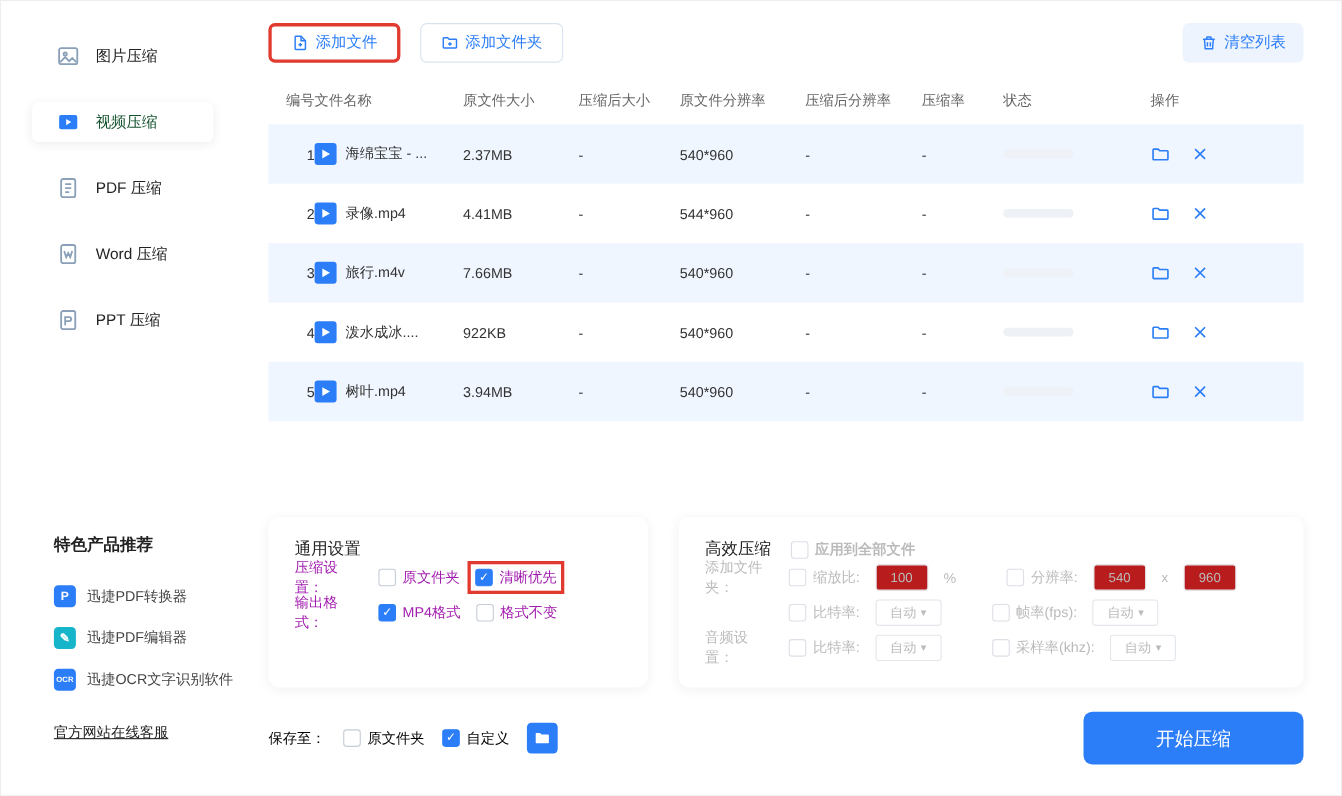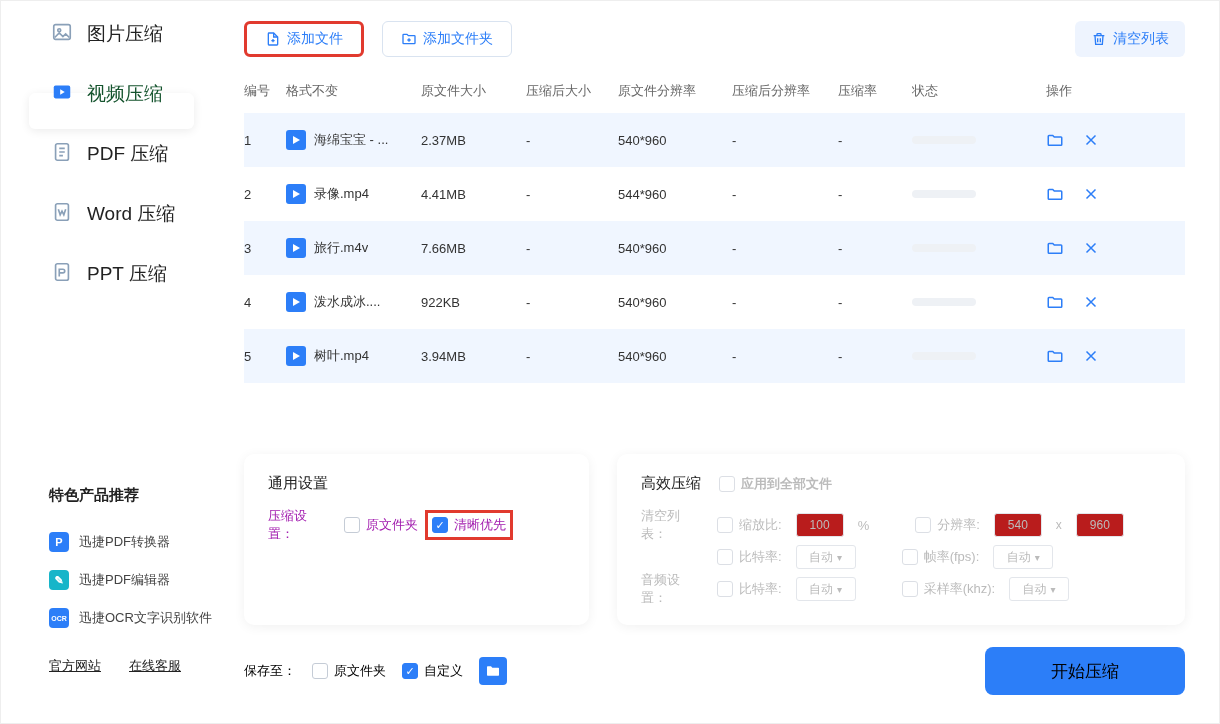--- a/index.html
+++ b/index.html
@@ -1,76 +1,76 @@
 <!DOCTYPE html>
 <html><head>
 <meta charset="utf-8">
 <style>
 *{box-sizing:border-box;margin:0;padding:0;font-family:"Microsoft YaHei",Arial,sans-serif}
 body{background:#fff;width:1220px;height:724px;overflow:hidden}
 .app{display:flex;height:100%;border:1px solid #eee}
 .sidebar{width:225px;padding:20px 0;display:flex;flex-direction:column;justify-content:space-between;border-right:0 solid #eee}
-.nav-item{display:flex;align-items:flex-start;padding:0 30px 0 50px;height:60px;font-size:19px;color:#222;cursor:pointer;position:relative}
+.nav-item{display:flex;align-items:center;padding:0 30px 0 50px;height:60px;font-size:14px;color:#222;cursor:pointer;position:relative}
 .nav-item.active{color:#14532d}
 .nav-item.active::before{content:"";position:absolute;left:28px;top:12px;width:165px;height:36px;background:#fff;border-radius:6px;box-shadow:0 2px 10px rgba(0,0,0,0.08);z-index:-1}
 .nav-icon{width:22px;height:22px;margin-right:14px;display:flex;align-items:center;justify-content:center}
 .nav-icon svg{width:22px;height:22px}
 .rec-title{font-size:15px;font-weight:700;margin:0 0 18px 48px;color:#222}
 .rec-item{display:flex;align-items:center;padding:0 0 0 48px;height:38px;font-size:13px;color:#444;cursor:pointer}
 .rec-icon{width:20px;height:20px;border-radius:4px;margin-right:10px;display:flex;align-items:center;justify-content:center;color:#fff;font-size:11px;font-weight:bold}
-.footer-links{display:flex;gap:28px;padding:20px 0 28px 48px;font-size:13px}
+.footer-links{display:flex;padding:20px 0 28px 48px;font-size:13px}
 .footer-links span{text-decoration:underline;color:#222;cursor:pointer}
 .main{flex:1;display:flex;flex-direction:column;padding:20px 34px 28px 18px}
 .toolbar{display:flex;align-items:center;gap:18px}
 .btn-outline{display:flex;align-items:center;gap:6px;padding:0 18px;height:36px;border:1px solid #d9e3f0;border-radius:6px;color:#2c7ef8;font-size:14px;background:#fff;cursor:pointer}
 .btn-outline.hot{border:3px solid #e13a2e}
 .btn-soft{margin-left:auto;display:flex;align-items:center;gap:6px;padding:0 16px;height:36px;border:none;border-radius:6px;color:#2c7ef8;background:#eef4fe;font-size:14px;cursor:pointer}
 .table{margin-top:12px}
 .thead,.trow{display:flex;align-items:center;font-size:13px;color:#666;height:44px}
 .trow{height:54px;color:#333}
 .trow:nth-child(odd){}
 .trow.striped{background:#f0f6ff}
-.c-idx{width:42px;text-align:left}
+.c-idx{width:42px;text-align:right}
 .c-name{width:135px;display:flex;align-items:center;gap:8px}
 .play-icon{width:20px;height:20px;background:#2c7ef8;border-radius:3px;display:flex;align-items:center;justify-content:center;flex-shrink:0}
 .play-icon svg{width:10px;height:10px;fill:#fff}
 .fname{white-space:nowrap;overflow:hidden;text-overflow:ellipsis;max-width:100px}
 .c-size{width:105px}
 .c-after-size{width:92px}
 .c-res{width:114px}
 .c-after-res{width:106px}
 .c-ratio{width:74px}
 .c-status{width:134px}
 .c-ops{flex:1;display:flex;gap:18px;align-items:center}
 .op-ic{width:18px;height:18px;cursor:pointer;color:#2c7ef8}
 .op-ic svg{width:18px;height:18px}
 .skel{width:64px;height:8px;background:#eef1f5;border-radius:4px}
 .settings{display:flex;gap:28px;margin-top:20px}
 .panel{background:#fff;border-radius:10px;box-shadow:0 2px 12px rgba(0,0,0,0.06);padding:20px 24px;font-size:13px}
 .panel-left{width:345px}
 .panel-right{flex:1;color:#bbb}
-.panel h3{font-size:15px;margin-bottom:16px;color:#222;font-weight:500}
+.panel h3{font-size:15px;color:#222;font-weight:500}
 .frow{display:flex;align-items:center;gap:14px;height:32px;color:#a21caf}
 .frow .lbl{width:62px}
 .chk{display:flex;align-items:center;gap:6px;cursor:pointer}
 .chk-box{width:16px;height:16px;border:1px solid #c5ccd6;border-radius:3px;display:flex;align-items:center;justify-content:center;background:#fff}
 .chk.on .chk-box{background:#2c7ef8;border-color:#2c7ef8}
 .chk.on .chk-box::after{content:"✓";color:#fff;font-size:11px;line-height:1}
 .hot-red{position:relative}
 .hot-red::after{content:"";position:absolute;left:-7px;top:-6px;right:-7px;bottom:-6px;border:3px solid #e13a2e;pointer-events:none}
 .panel-right .frow{color:#bbb}
 .panel-right .chk-box{border-color:#dcdfe5}
 .minput{width:48px;height:24px;border:1px solid #e3e6eb;border-radius:3px;text-align:center;font-size:12px;color:#bbb;background:#b91c1c}
 .msel{width:60px;height:24px;border:1px solid #e3e6eb;border-radius:3px;background:#fff;color:#bbb;font-size:12px;display:flex;align-items:center;justify-content:center;gap:4px}
 .msel::after{content:"▾";font-size:10px}
 .bottom{display:flex;align-items:center;gap:16px;margin-top:22px;font-size:13px}
 .path-input{flex:1;height:32px;border:1px solid #d9dee6;border-radius:4px;padding:0 10px;font-size:13px;color:#333;max-width:265px}
 .folder-btn{width:28px;height:28px;background:#2c7ef8;border-radius:4px;display:flex;align-items:center;justify-content:center;cursor:pointer}
 .folder-btn svg{width:16px;height:16px;fill:#fff}
-.start-btn{margin-left:auto;width:200px;height:48px;background:#2c7ef8;border:none;border-radius:8px;color:#000000;font-size:17px;cursor:pointer}
+.start-btn{margin-left:auto;width:200px;height:48px;background:#2c7ef8;border:none;border-radius:8px;color:#ffffff;font-size:17px;cursor:pointer}
 .sep-x{color:#bbb;font-size:12px}
 </style>
 </head>
 <body>
 
 <div class="app">
   <div class="sidebar">
     <div>
       <div class="nav-item">
         <span class="nav-icon">
@@ -161,21 +161,21 @@
         <svg width="16" height="16" viewBox="0 0 24 24" fill="none" stroke="#2c7ef8" stroke-width="2">
             <path d="M4 7h16M9 7V5a1 1 0 011-1h4a1 1 0 011 1v2M6 7l1 13h10l1-13M10 11v6M14 11v6"></path>
           </svg>
         <span>清空列表</span>
       </button>
     </div>
 
     <div class="table">
       <div class="thead">
         <div class="c-idx">编号</div>
-        <div class="c-name">格式不变</div>
+        <div class="c-name">文件名称</div>
         <div class="c-size">原文件大小</div>
         <div class="c-after-size">压缩后大小</div>
         <div class="c-res">原文件分辨率</div>
         <div class="c-after-res">压缩后分辨率</div>
         <div class="c-ratio">压缩率</div>
         <div class="c-status">状态</div>
         <div class="c-ops">操作</div>
       </div>
       <div id="tbody">
           <div class="trow striped">
@@ -325,32 +325,43 @@
           <span class="lbl">压缩设置：</span>
           <label class="chk">
               <span class="chk-box"></span>
               <span>原文件夹</span>
             </label>
           <label class="chk on hot-red">
               <span class="chk-box"></span>
               <span>清晰优先</span>
             </label>
         </div>
+        <div class="frow">
+          <span class="lbl">输出格式：</span>
+          <label class="chk on">
+              <span class="chk-box"></span>
+              <span>MP4格式</span>
+            </label>
+          <label class="chk">
+              <span class="chk-box"></span>
+              <span>格式不变</span>
+            </label>
+        </div>
       </div>
 
       <div class="panel panel-right">
         <h3 style="display:flex;align-items:center;gap:18px">
           <span style="color:#222">高效压缩</span>
           <label class="chk" style="font-size:13px;font-weight:700">
               <span class="chk-box"></span>
               <span style="color:#bbb">应用到全部文件</span>
             </label>
         </h3>
         <div class="frow">
-          <span class="lbl">清空列表：</span>
+          <span class="lbl">添加文件夹：</span>
           <label class="chk">
               <span class="chk-box"></span>
               <span>缩放比:</span>
             </label>
           <input class="minput" readonly="" value="100" style="">
           <span>%</span>
           <span style="width:18px"></span>
           <label class="chk">
               <span class="chk-box"></span>
               <span>分辨率:</span>

